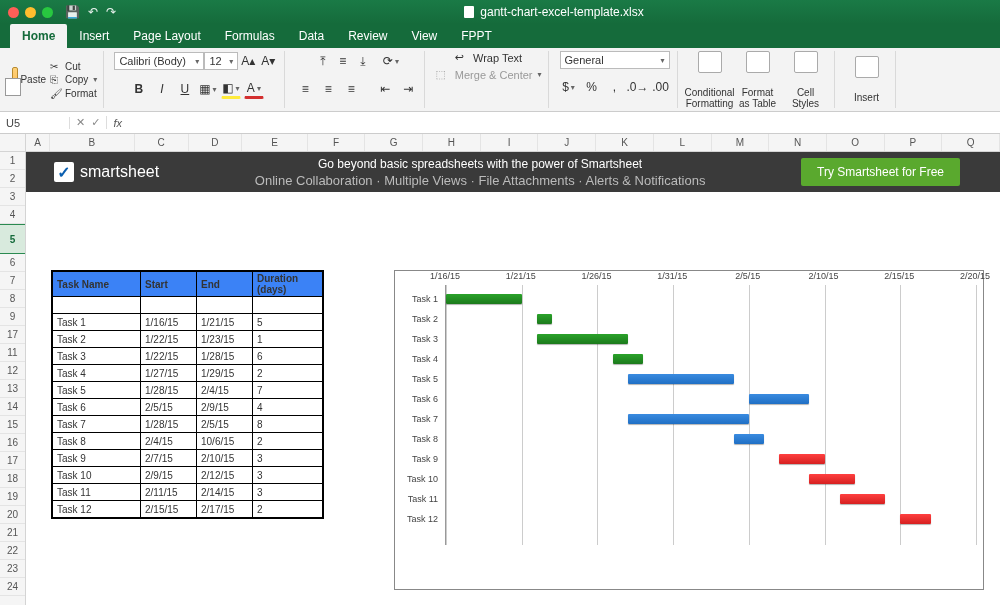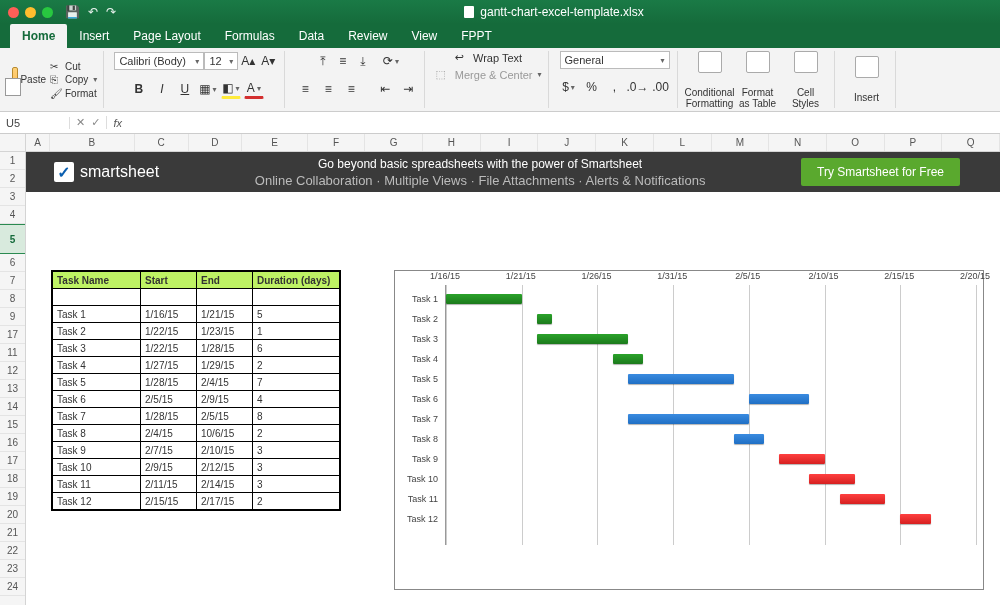--- a/index.html
+++ b/index.html
@@ -62,22 +62,22 @@
 .ss-logo{display:flex;align-items:center;gap:6px;margin-left:28px;font-size:16px;}
 .ss-check{width:20px;height:20px;background:#fff;color:#0a5fb0;display:flex;align-items:center;justify-content:center;font-weight:bold;border-radius:2px;}
 .banner-mid{flex:1;text-align:center;}
 .banner-mid .l1{font-size:12px;} .banner-mid .l2{font-size:13px;color:#bbb;margin-top:2px;}
 .try-btn{background:#5aa92e;color:#fff;padding:7px 16px;border-radius:2px;margin-right:40px;font-size:12px;cursor:pointer;}
 
 
 .dtable{position:absolute;left:25px;top:118px;border:1px solid #000;font-size:10px;}
 .dtable table{border-collapse:collapse;}
 .dtable th,.dtable td{border:1px solid #000;padding:1px 4px;height:17px;text-align:left;vertical-align:middle;}
-.dtable th{background:#bef264;font-weight:bold;}
-.dtable .c0{width:88px;} .dtable .c1{width:56px;} .dtable .c2{width:56px;} .dtable .c3{width:87px;}
+.dtable th{background:#3b82f6;font-weight:bold;}
+.dtable .c0{width:88px;} .dtable .c1{width:56px;} .dtable .c2{width:56px;} .dtable .c3{width:70px;}
 
 
 .chart{position:absolute;left:368px;top:118px;width:590px;height:320px;background:#fff;border:1px solid #888;}
 .chart-title{text-align:center;font-weight:bold;font-size:15px;padding:8px 0 4px;}
 .axis-labels{position:relative;height:14px;margin-left:50px;}
 .axis-labels span{position:absolute;font-size:9px;color:#444;transform:translateX(-50%);}
 .plot{position:relative;margin-left:50px;height:260px;border-left:1px solid #999;}
 .grid-v{position:absolute;top:0;bottom:0;border-left:1px solid #ccc;}
 .task-row{position:absolute;left:-50px;right:0;height:20px;display:flex;align-items:center;}
 .task-lab{width:46px;font-size:9px;text-align:right;padding-right:4px;color:#444;}

